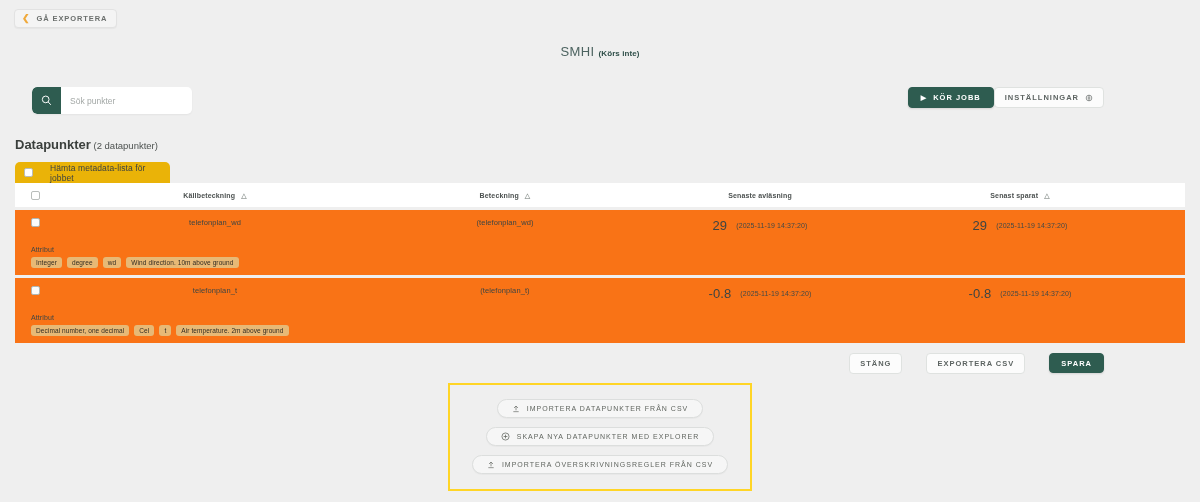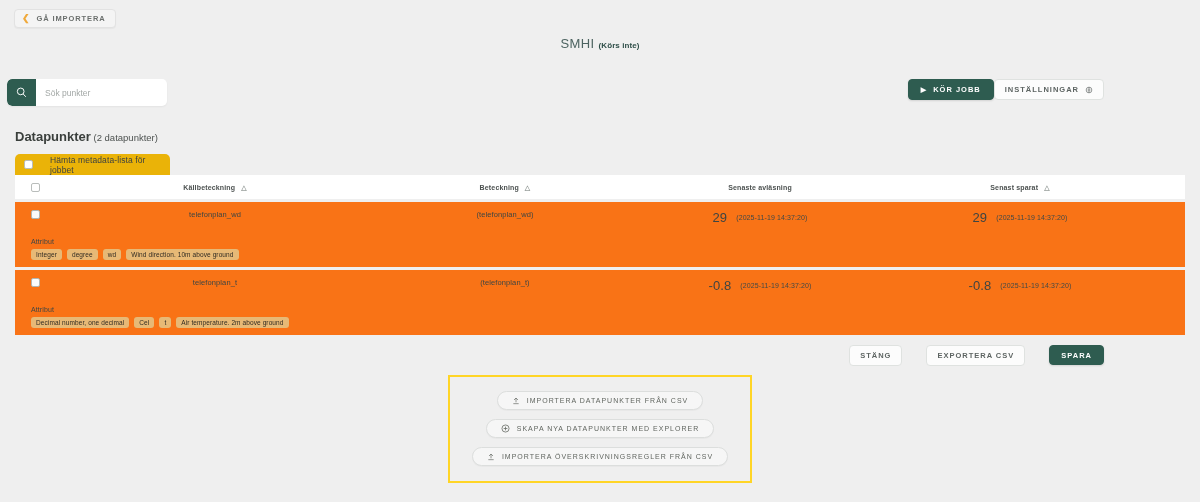--- a/index.html
+++ b/index.html
@@ -24,35 +24,35 @@
     display: flex; align-items: center; gap: 6px;
     font-size: 7.5px; letter-spacing: .9px; font-weight: 600;
     color: #6b6f6d; cursor: pointer;
     box-shadow: 0 1px 1px rgba(0,0,0,.04);
   }
   .chev-left { color: #f0a93b; font-size: 9px; line-height: 1; font-weight: 700; }
 
   
   .page-title {
     text-align: center;
-    margin-top: 6px;
+    margin-top: 14px;
     font-size: 13px;
     color: #4c6360;
     letter-spacing: .4px;
   }
   .page-title .status {
     font-size: 8px; font-weight: 700; color: #2f4f49; letter-spacing: .1px;
   }
 
   
   .action-row {
     position: relative; height: 42px; margin-top: 20px;
   }
   .search-wrap {
-    position: absolute; left: 7px; top: 8px;
+    position: absolute; left: 32px; top: 8px;
     width: 160px; height: 27px;
     background: #fff; border-radius: 5px;
     display: flex; align-items: center;
     box-shadow: 0 1px 2px rgba(0,0,0,.05);
     overflow: hidden;
   }
   .search-icon-btn {
     width: 29px; height: 27px;
     background: #2e5c50;
     border-top-left-radius: 5px; border-bottom-left-radius: 5px;
@@ -196,21 +196,21 @@
     box-shadow: 0 1px 1px rgba(0,0,0,.03);
   }
   .ico { flex: 0 0 auto; display: inline-flex; }
 </style>
 </head>
 <body>
 
 <div class="topbar">
   <div class="back-btn">
     <span class="chev-left">❮</span>
-    <span>GÅ IMPORTERA</span>
+    <span>GÅ EXPORTERA</span>
   </div>
 </div>
 
 <div class="page-title">
   <span>SMHI</span>
   <span class="status">(Körs inte)</span>
 </div>
 
 <div class="action-row">
 

